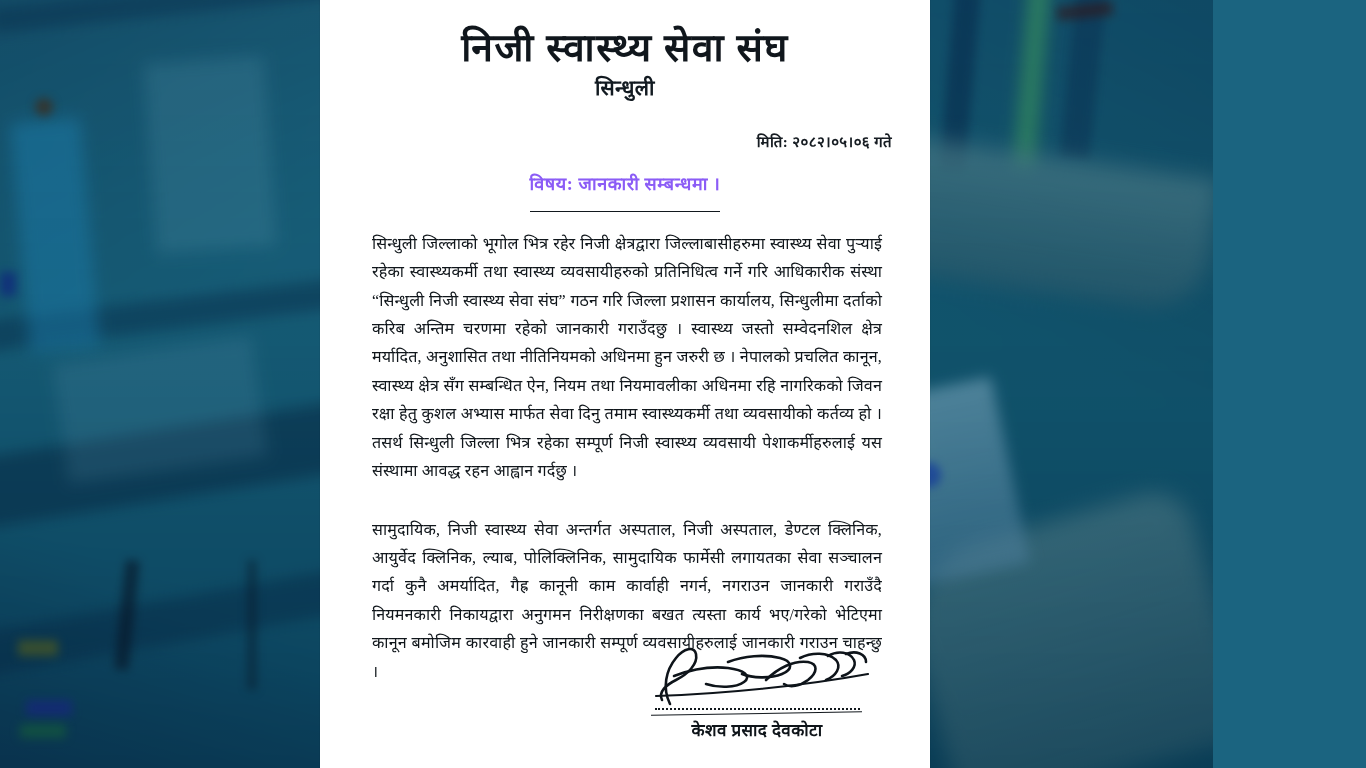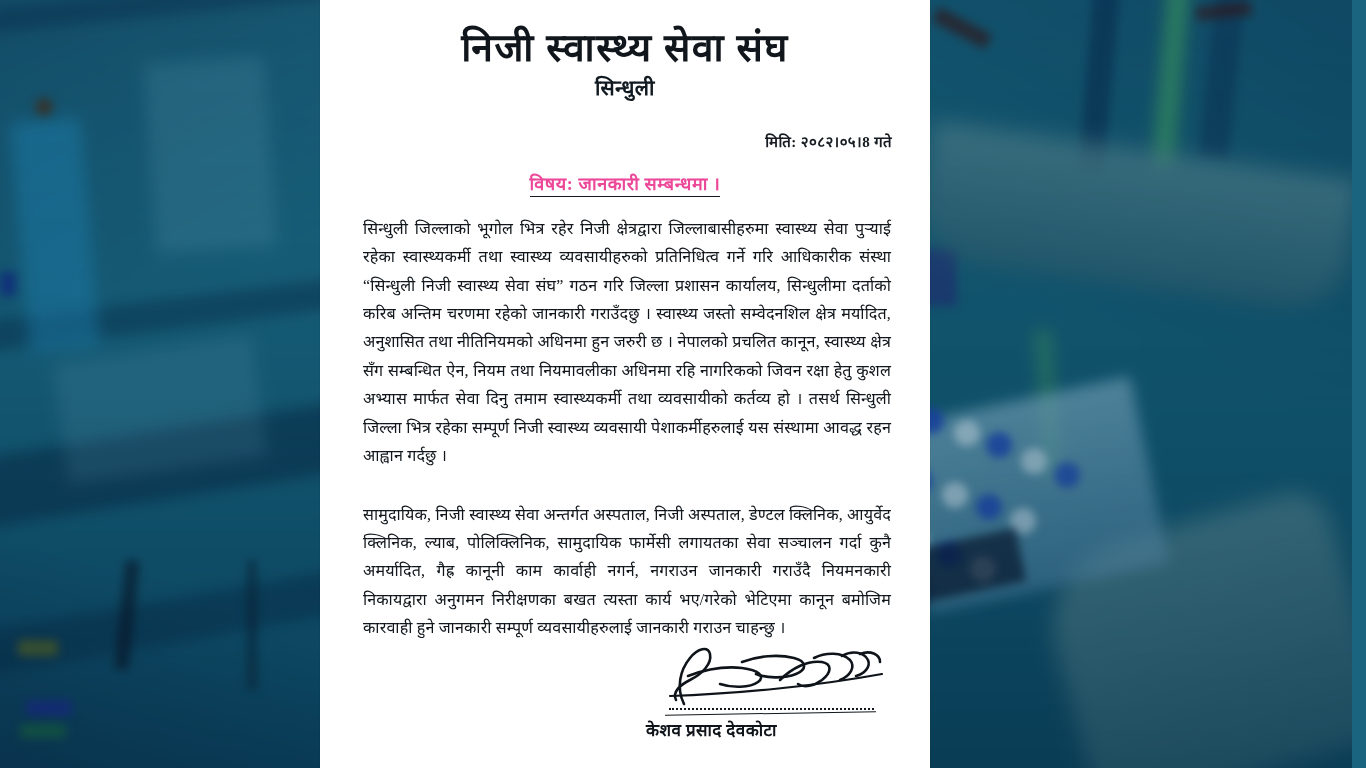--- a/index.html
+++ b/index.html
@@ -6,21 +6,21 @@
     margin: 0;
     padding: 0;
     width: 1366px;
     height: 768px;
     overflow: hidden;
     background: #1b6480;
   }
 
   #page {
     position: relative;
-    width: 1352px;
+    width: 1213px;
     height: 768px;
     overflow: hidden;
   }
 
   
   .backdrop {
     position: absolute;
     inset: 0;
     background: #1a6b86;
     overflow: hidden;
@@ -141,48 +141,48 @@
 
   .subject-wrap {
     text-align: center;
     margin: 20px 0 0 0;
   }
   .subject {
     display: inline-block;
     font-family: "Liberation Serif", "DejaVu Serif", serif;
     font-size: 18px;
     font-weight: 700;
-    color: #ec4899;
+    color: #8b5cf6;
     letter-spacing: 0.6px;
     border-bottom: 1.6px solid #12181e;
-    padding-bottom: 1px;
+    padding-bottom: 16px;
   }
 
   .body-block {
     margin: 18px 32px 0 36px;
   }
   .para {
     font-family: "Liberation Serif", "DejaVu Serif", serif;
     font-size: 16.1px;
     line-height: 28.4px;
     color: #10161b;
     text-align: justify;
     text-justify: inter-word;
-    margin: 7px;
+    margin: 16px;
     letter-spacing: 0.15px;
   }
   .para + .para { margin-top: 30px; }
 
   
   .sig-block {
     position: absolute;
-    right: 34px;
+    right: 48px;
     bottom: 24px;
     width: 250px;
-    text-align: left;
+    text-align: center;
   }
   .sig-mark {
     height: 74px;
     position: relative;
     margin-bottom: -2px;
   }
   .sig-mark svg { display: block; width: 100%; height: 100%; }
   .sig-rule {
     width: 205px;
     margin: 0 auto 4px auto;
@@ -270,21 +270,21 @@
     <div class="tint"></div>
   </div>
 
   <div class="doc">
     <div class="doc-inner">
 
       <div class="org-title">निजी स्वास्थ्य सेवा संघ</div>
 
       <div class="org-place">सिन्धुली</div>
 
-      <div class="date-line">मिति: २०८२।०५।8 गते</div>
+      <div class="date-line">मिति: २०८२।०५।०६ गते</div>
 
       <div class="subject-wrap">
         <span class="subject">विषय: जानकारी सम्बन्धमा ।</span>
       </div>
 
       <div class="body-block">
         <p class="para">सिन्धुली जिल्लाको भूगोल भित्र रहेर निजी क्षेत्रद्वारा जिल्लाबासीहरुमा स्वास्थ्य सेवा पुऱ्याई रहेका स्वास्थ्यकर्मी तथा स्वास्थ्य व्यवसायीहरुको प्रतिनिधित्व गर्ने गरि आधिकारीक संस्था “सिन्धुली निजी स्वास्थ्य सेवा संघ” गठन गरि जिल्ला प्रशासन कार्यालय, सिन्धुलीमा दर्ताको करिब अन्तिम चरणमा रहेको जानकारी गराउँदछु । स्वास्थ्य जस्तो सम्वेदनशिल क्षेत्र मर्यादित, अनुशासित तथा नीतिनियमको अधिनमा हुन जरुरी छ । नेपालको प्रचलित कानून, स्वास्थ्य क्षेत्र सँग सम्बन्धित ऐन, नियम तथा नियमावलीका अधिनमा रहि नागरिकको जिवन रक्षा हेतु कुशल अभ्यास मार्फत सेवा दिनु तमाम स्वास्थ्यकर्मी तथा व्यवसायीको कर्तव्य हो । तसर्थ सिन्धुली जिल्ला भित्र रहेका सम्पूर्ण निजी स्वास्थ्य व्यवसायी पेशाकर्मीहरुलाई यस संस्थामा आवद्ध रहन आह्वान गर्दछु ।</p>
         <p class="para">सामुदायिक, निजी स्वास्थ्य सेवा अन्तर्गत अस्पताल, निजी अस्पताल, डेण्टल क्लिनिक, आयुर्वेद क्लिनिक, ल्याब, पोलिक्लिनिक, सामुदायिक फार्मेसी लगायतका सेवा सञ्चालन गर्दा कुनै अमर्यादित, गैह्र कानूनी काम कार्वाही नगर्न, नगराउन जानकारी गराउँदै नियमनकारी निकायद्वारा अनुगमन निरीक्षणका बखत त्यस्ता कार्य भए/गरेको भेटिएमा कानून बमोजिम कारवाही हुने जानकारी सम्पूर्ण व्यवसायीहरुलाई जानकारी गराउन चाहन्छु ।</p>
       </div>
 

